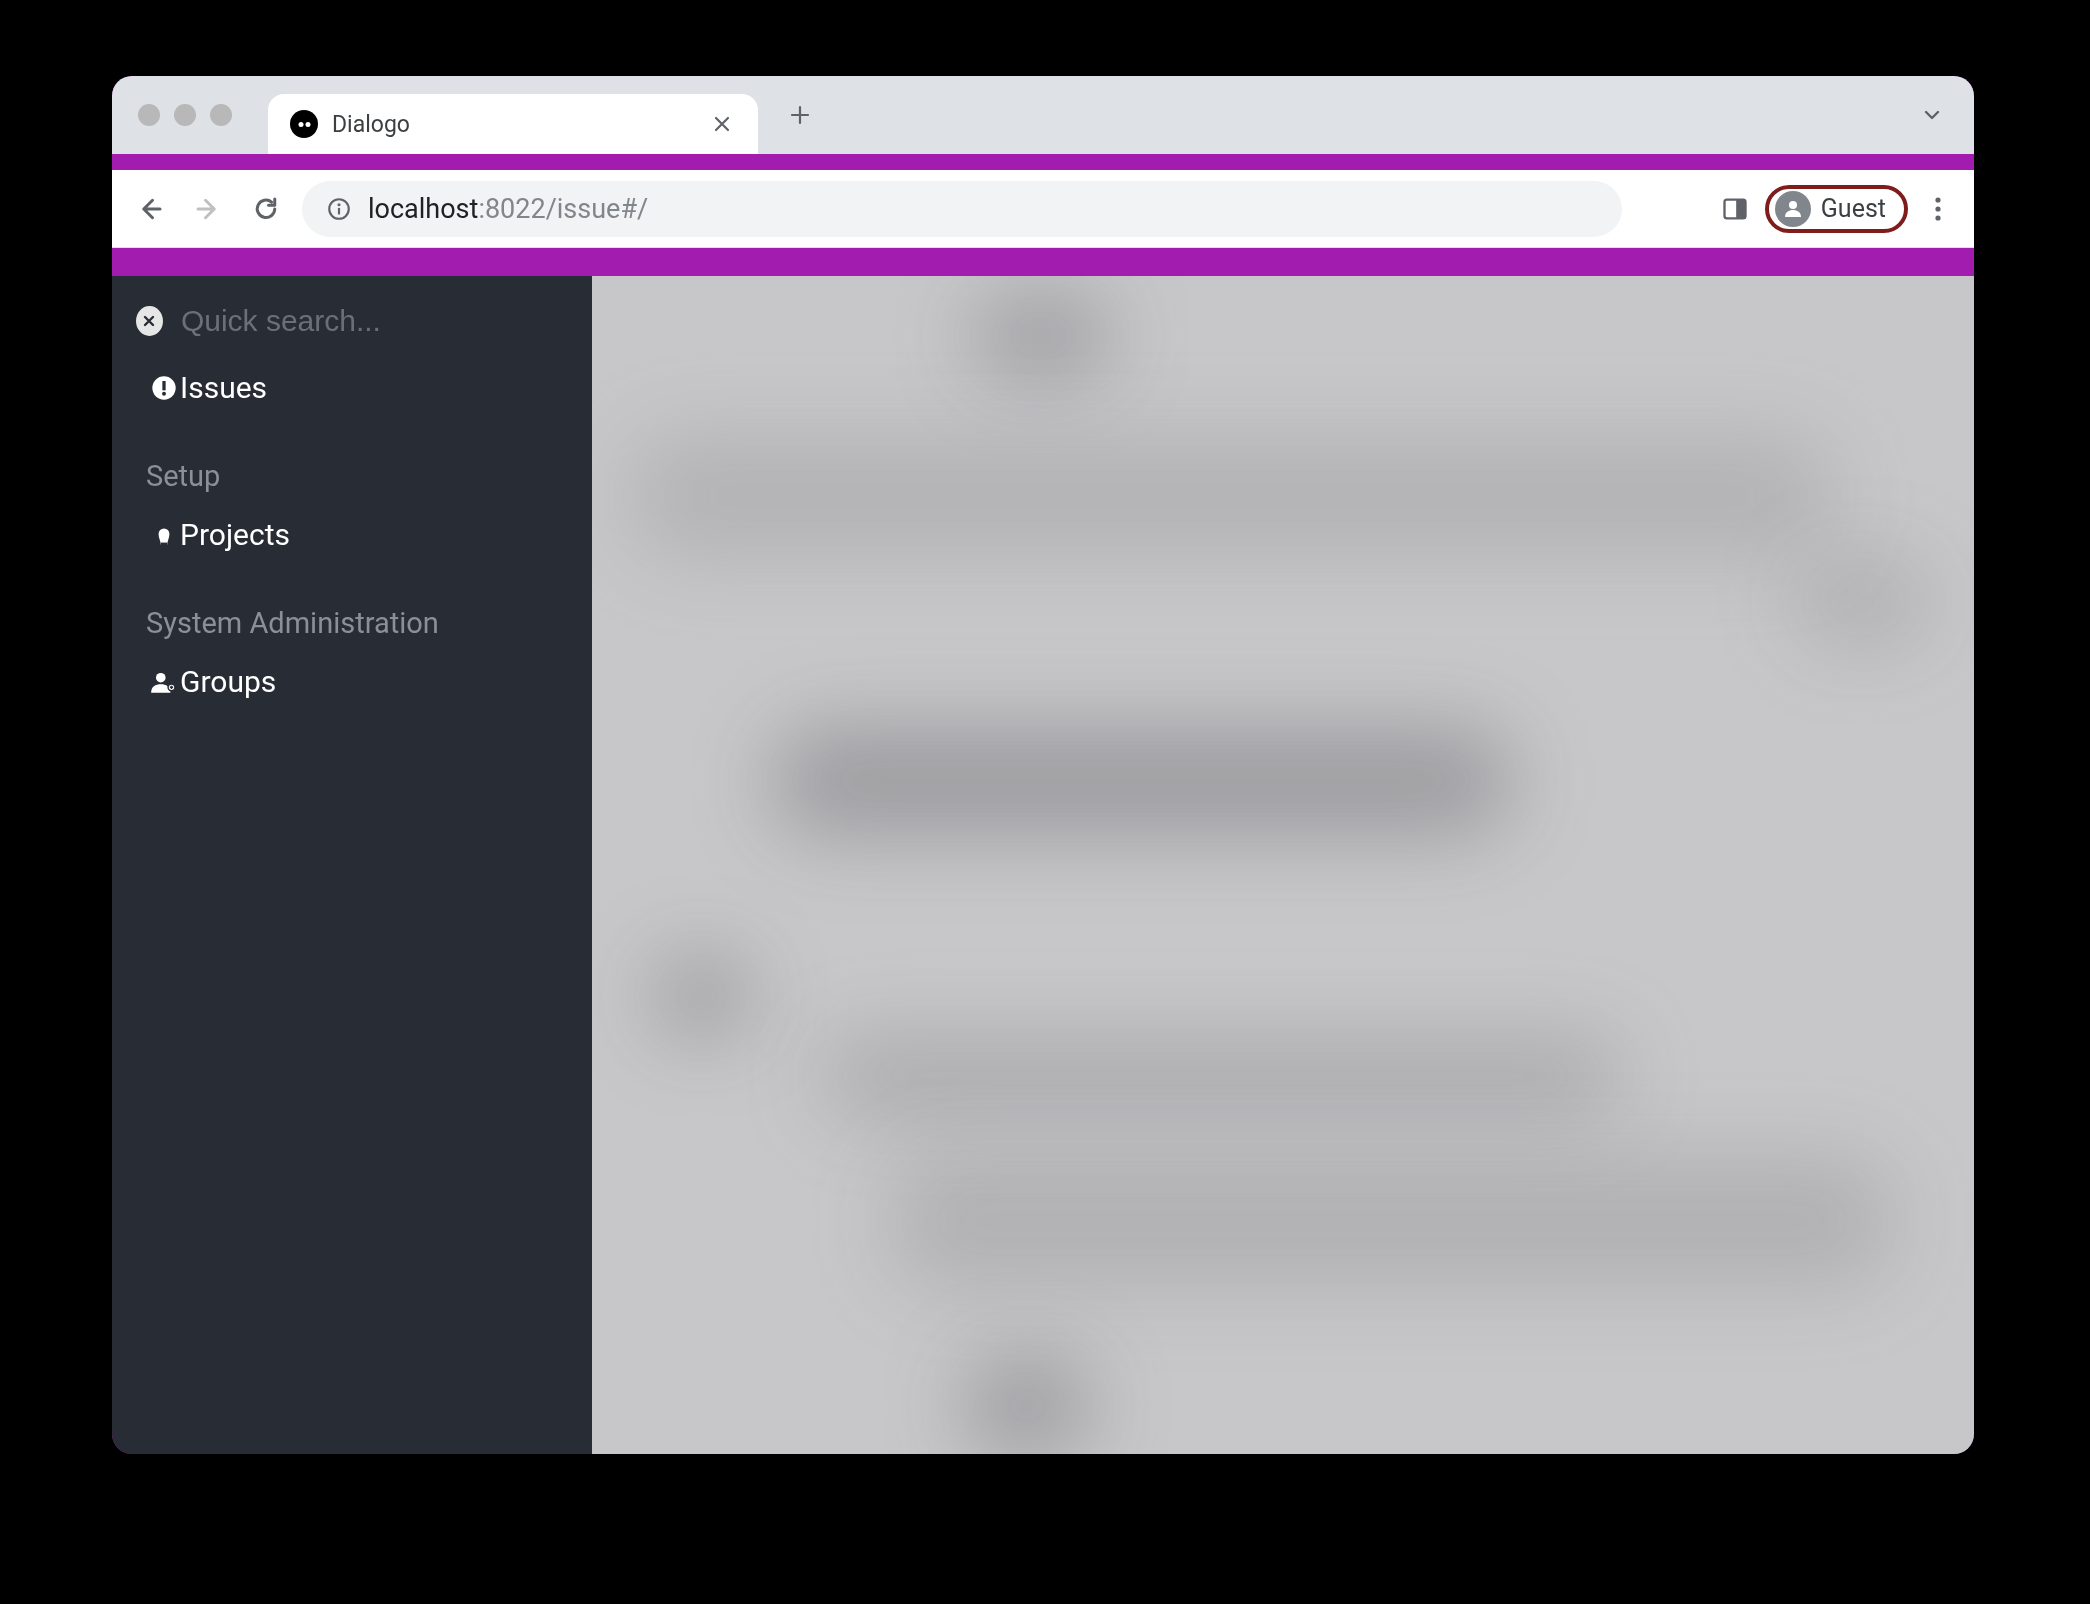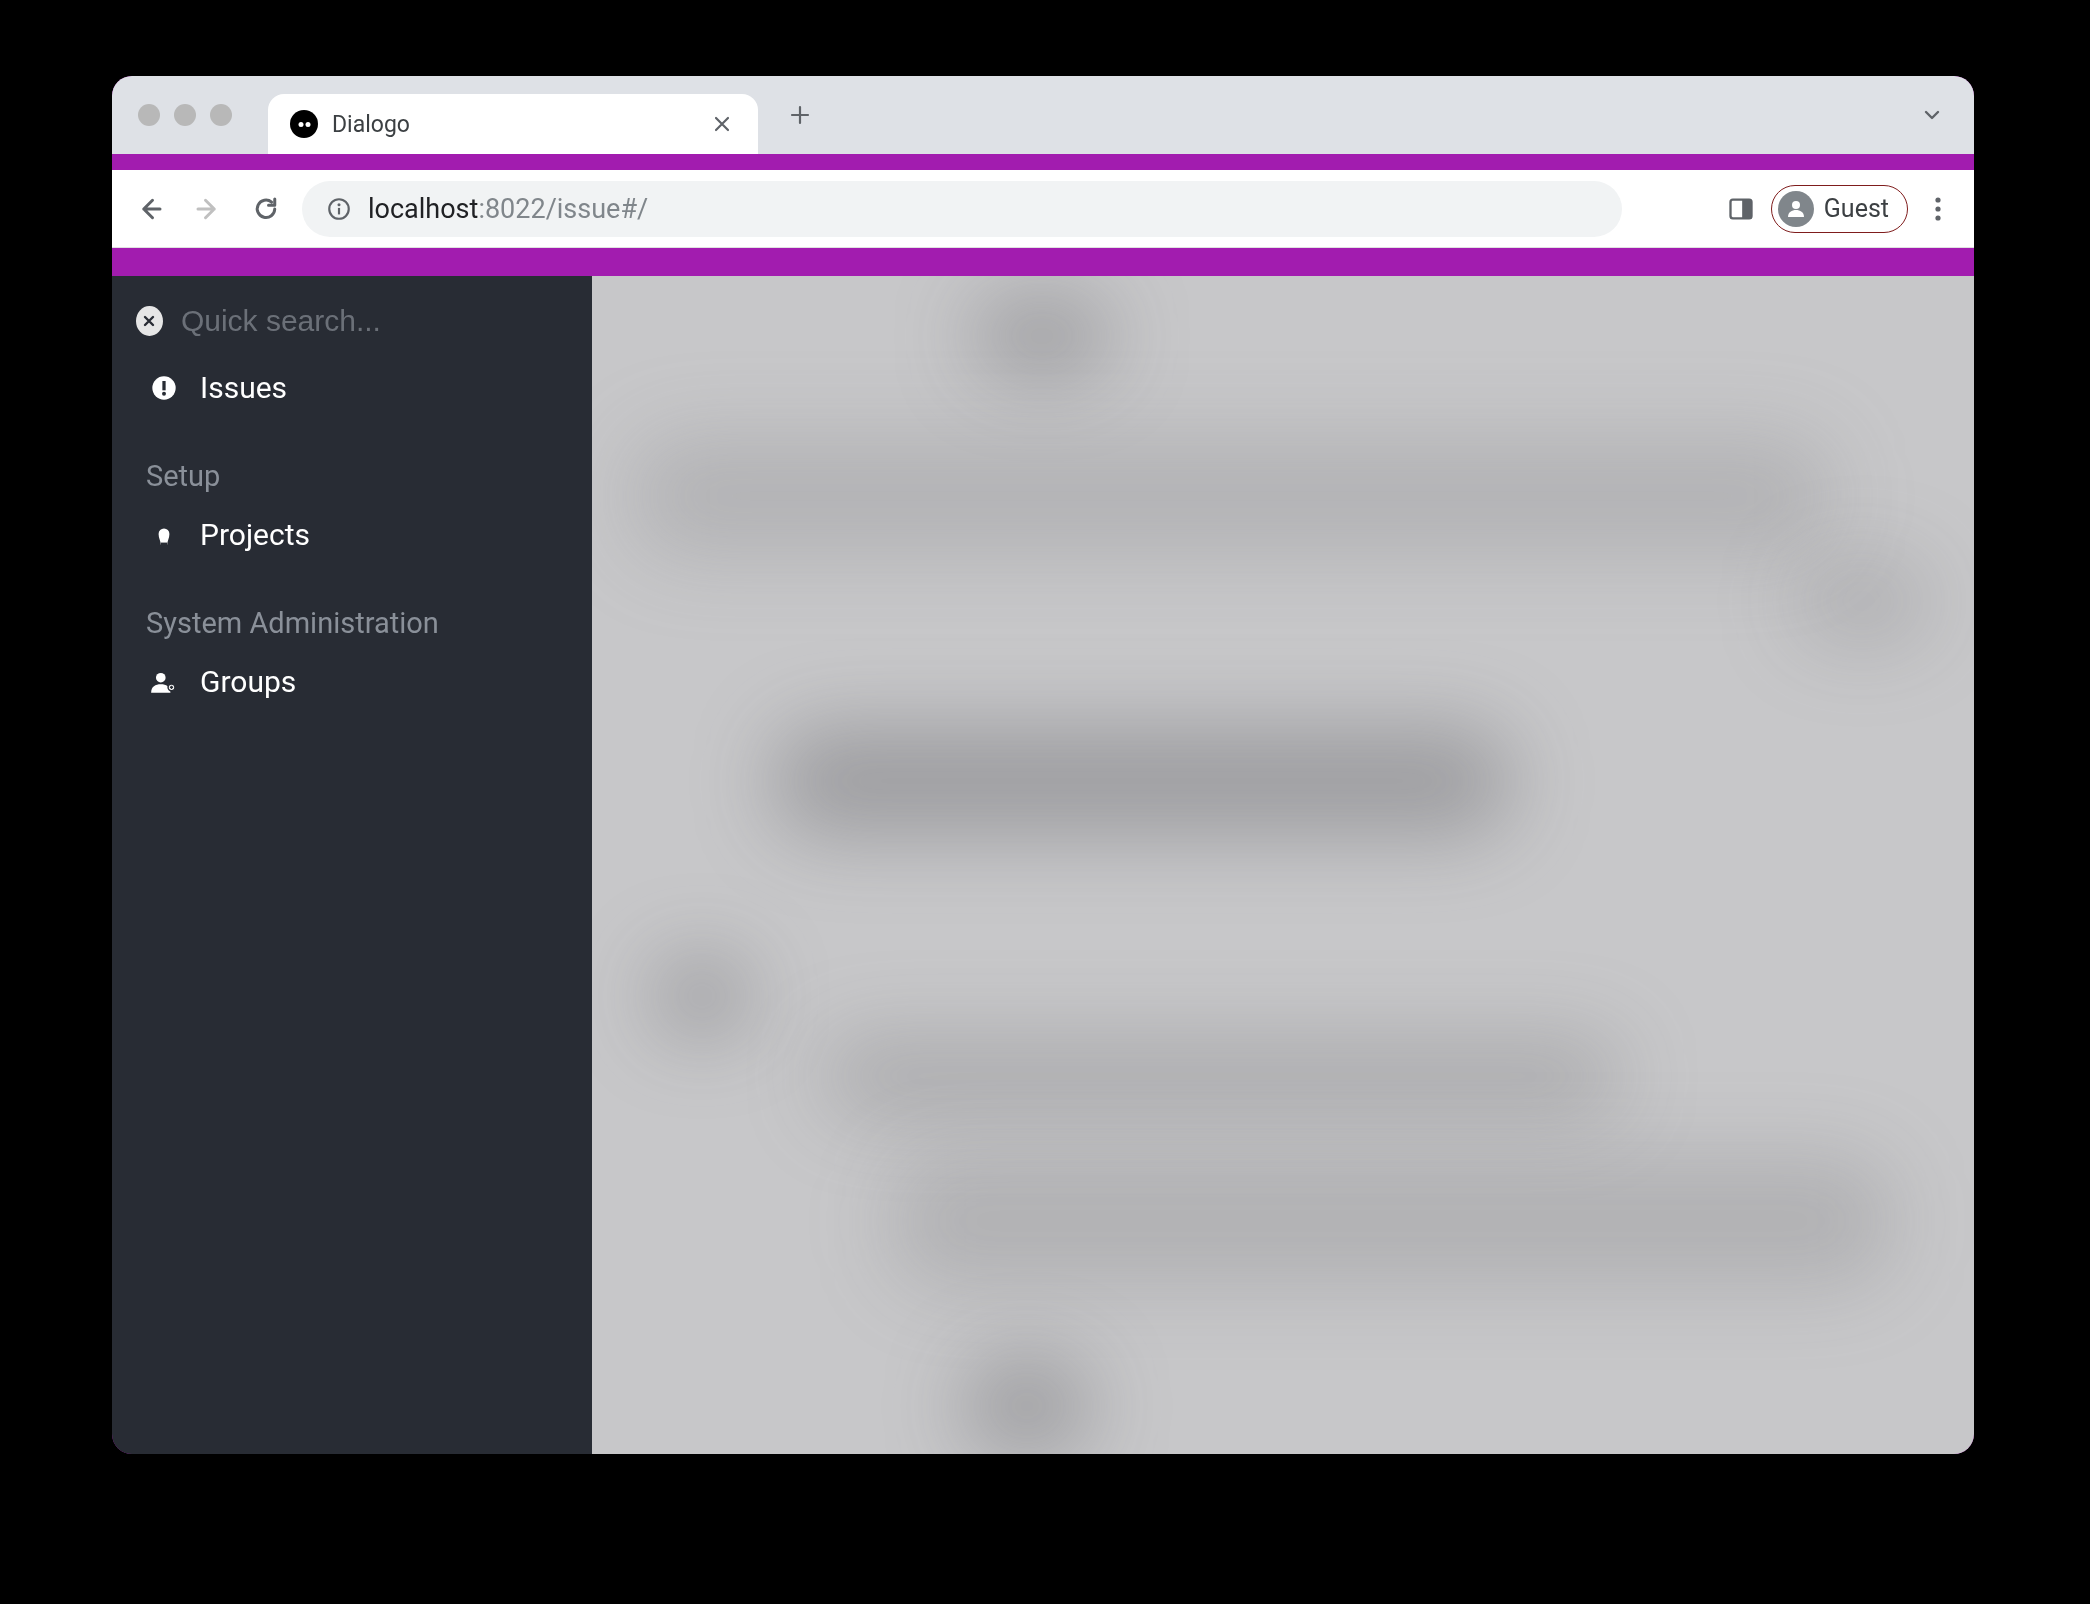--- a/index.html
+++ b/index.html
@@ -150,21 +150,21 @@
     }
     .panel-icon {
       width: 40px; height: 40px;
       display:flex;align-items:center;justify-content:center;
       color:#5f6368;
     }
     .guest-pill {
       display: flex;
       align-items: center;
       gap: 10px;
-      border: 1px solid #7f1d1d;
+      border: 4px solid #7f1d1d;
       border-radius: 28px;
       padding: 4px 18px 4px 6px;
       height: 48px;
     }
     .guest-avatar {
       width: 36px;
       height: 36px;
       border-radius: 50%;
       background: #80868b;
       display:flex;align-items:center;justify-content:center;
@@ -211,21 +211,20 @@
       border: none;
       outline: none;
       color: #abb2bf;
       font-size: 30px;
       width: 100%;
     }
     .search-input::placeholder { color: #6b7078; }
     .nav-item {
       display: flex;
       align-items: center;
-      gap: 20px;
       padding: 14px 24px 14px 36px;
       font-size: 30px;
       color: #fff;
       cursor: pointer;
     }
     .nav-item .icon {
       width: 32px;
       height: 32px;
       display:flex;align-items:center;justify-content:center;
     }

